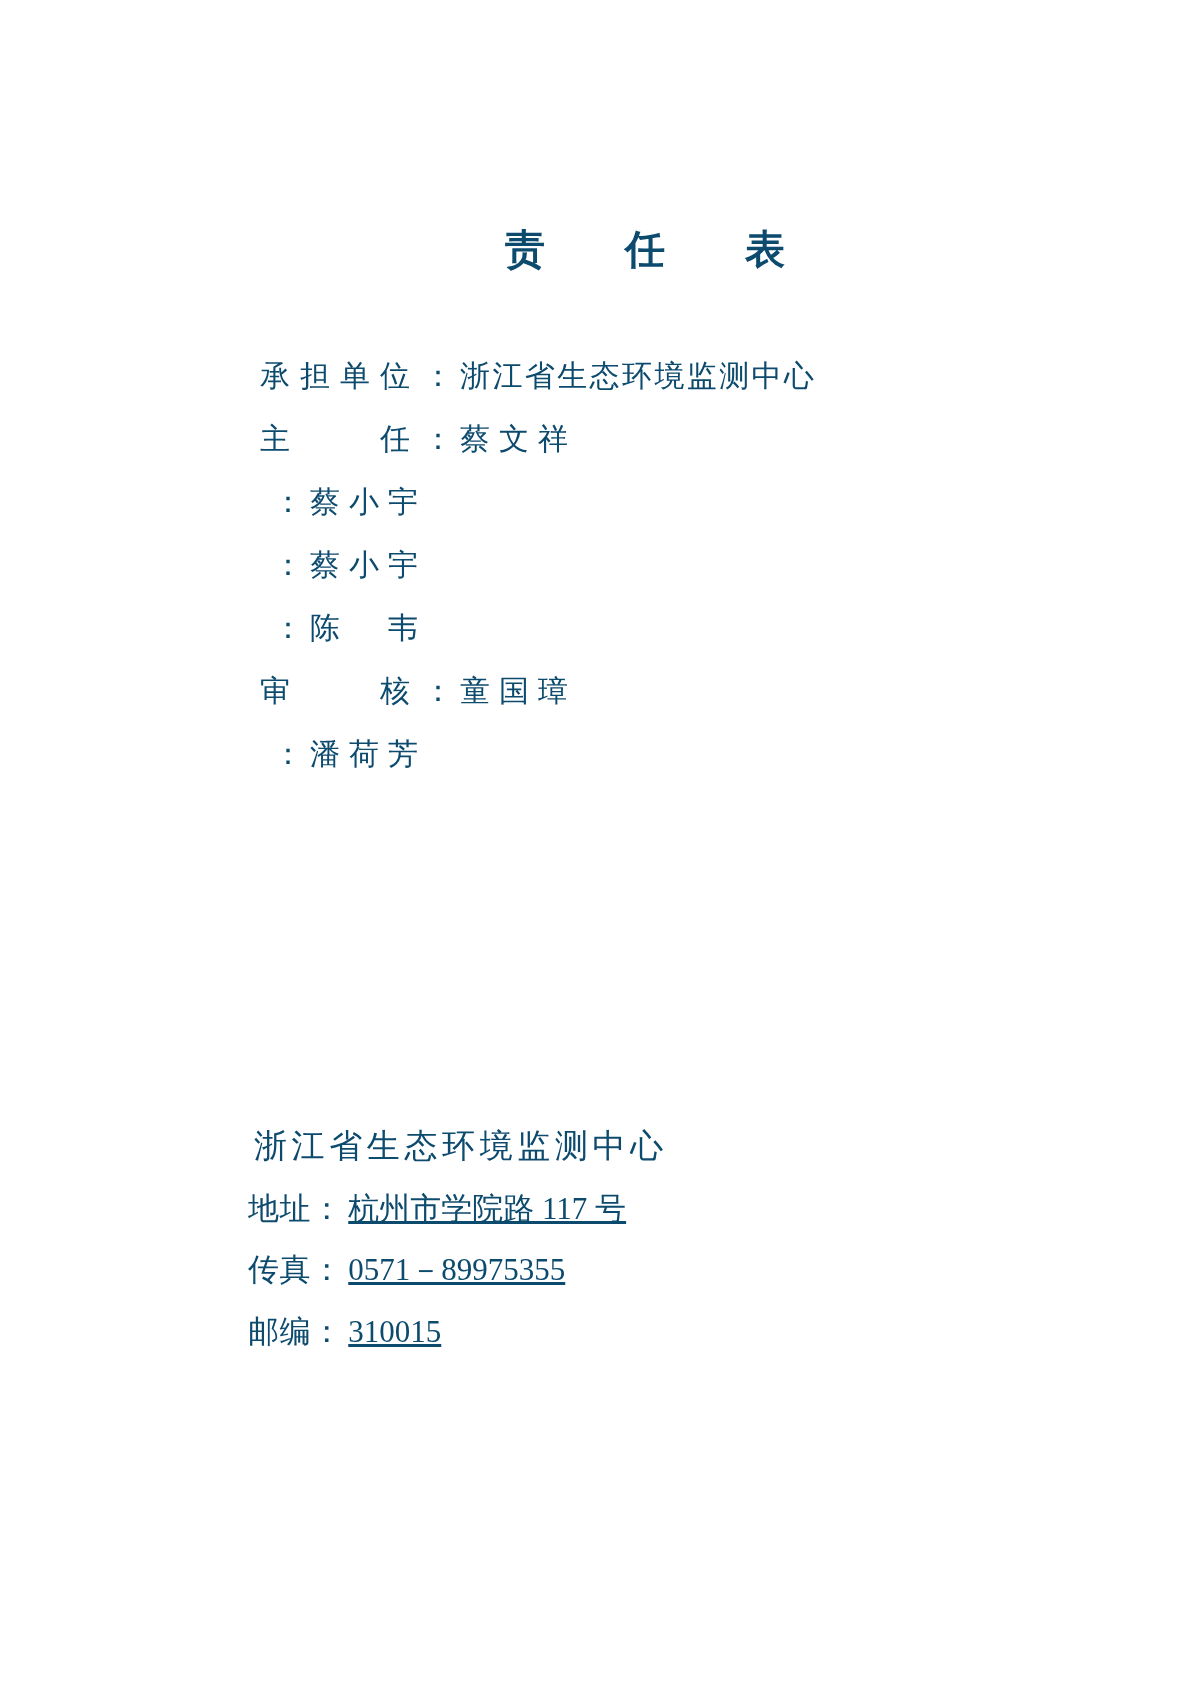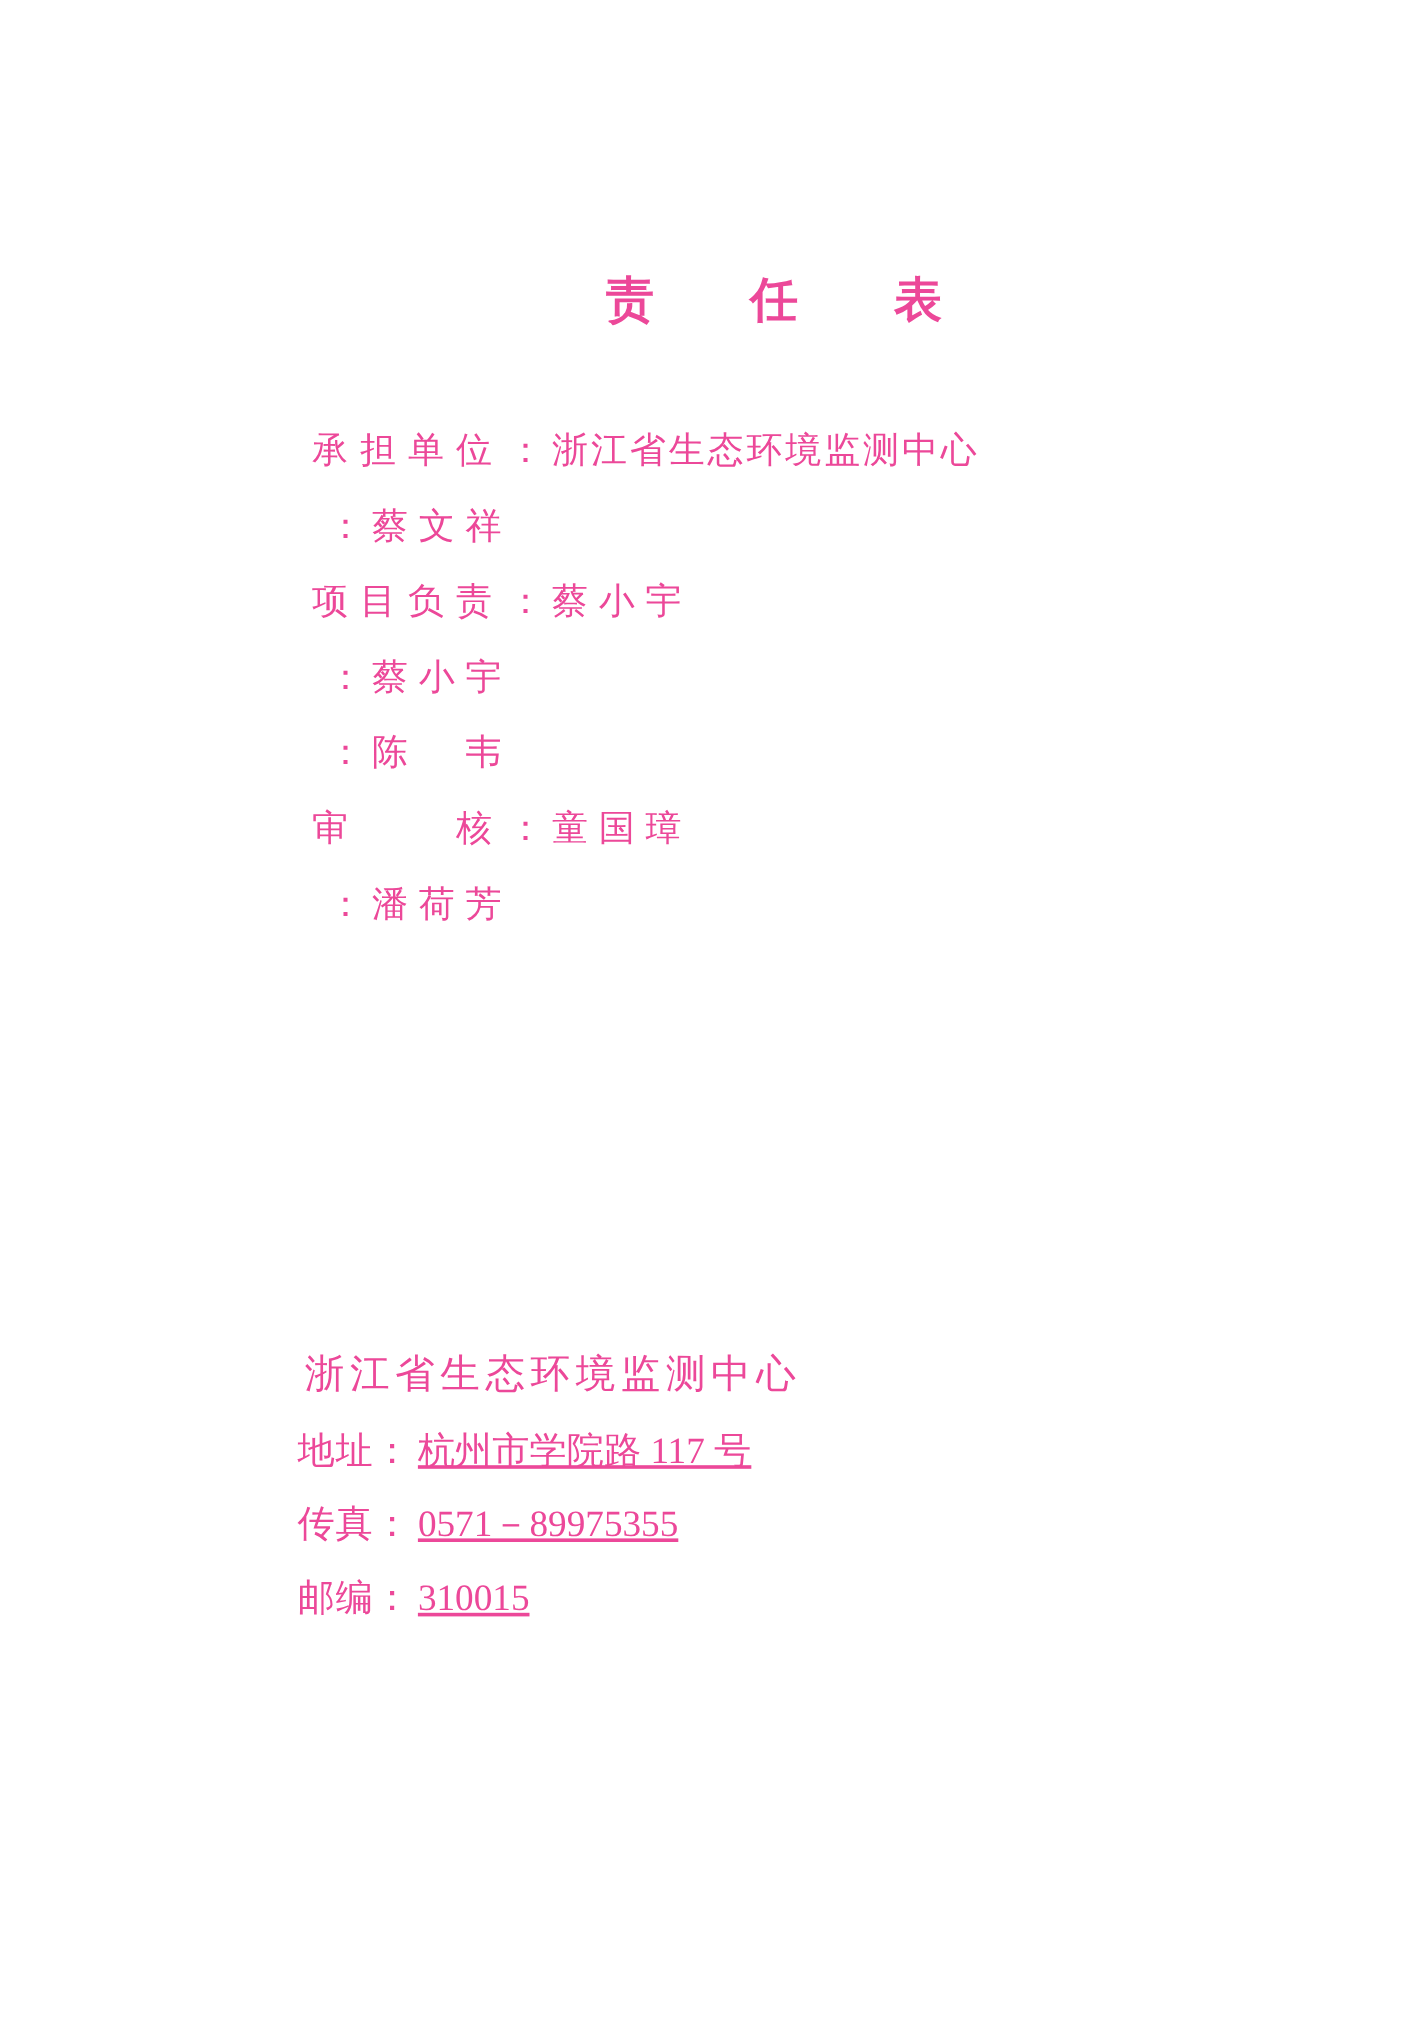--- a/index.html
+++ b/index.html
@@ -5,21 +5,21 @@
   html, body {
     margin: 0;
     padding: 0;
     background: #888;
   }
   .page {
     position: relative;
     width: 1190px;
     height: 1683px;
     background: #ffffff;
-    color: #ec4899;
+    color: #0c4a6e;
     font-family: "Liberation Serif", "DejaVu Serif", serif;
     overflow: hidden;
   }
   
   .doc-title {
     position: absolute;
     left: 505px;
     top: 228px;
     font-size: 40px;
     font-weight: bold;
@@ -96,26 +96,26 @@
 
   <div class="resp-list">
 
     <div class="resp-row">
       <span class="resp-label">承担单位</span>
         <span class="resp-colon">：</span>
         <span class="resp-value org">浙江省生态环境监测中心</span>
     </div>
 
     <div class="resp-row">
+      <span class="resp-label">主任</span>
         <span class="resp-colon">：</span>
         <span class="resp-value">蔡文祥</span>
     </div>
 
     <div class="resp-row">
-      <span class="resp-label">项目负责</span>
         <span class="resp-colon">：</span>
         <span class="resp-value">蔡小宇</span>
     </div>
 
     <div class="resp-row">
         <span class="resp-colon">：</span>
         <span class="resp-value">蔡小宇</span>
     </div>
 
     <div class="resp-row">

